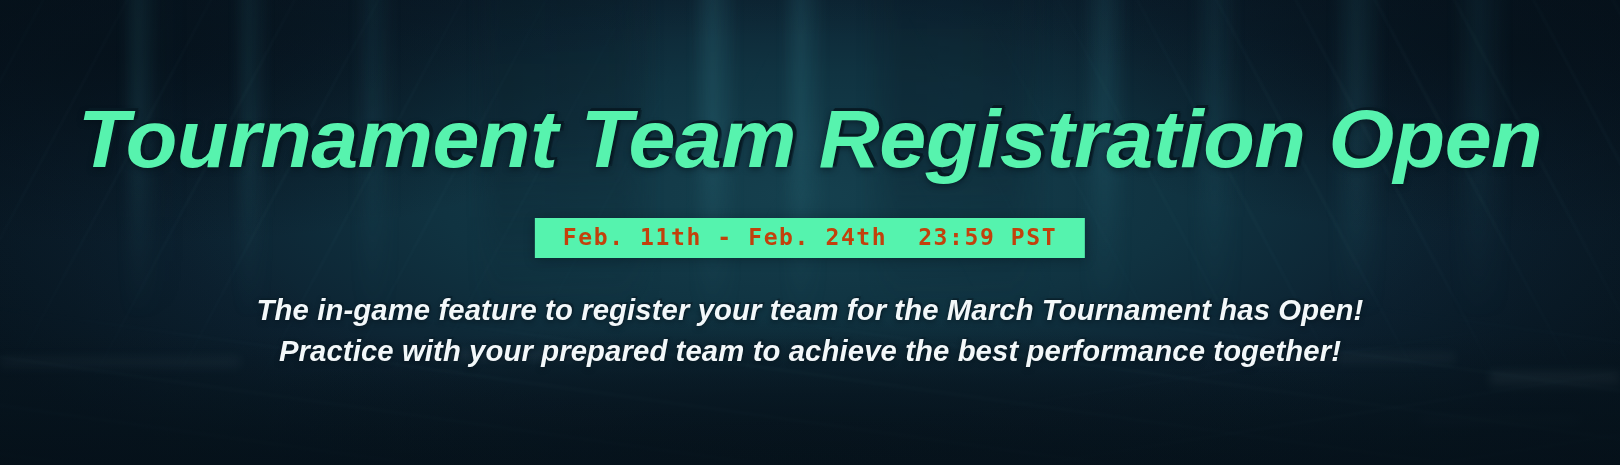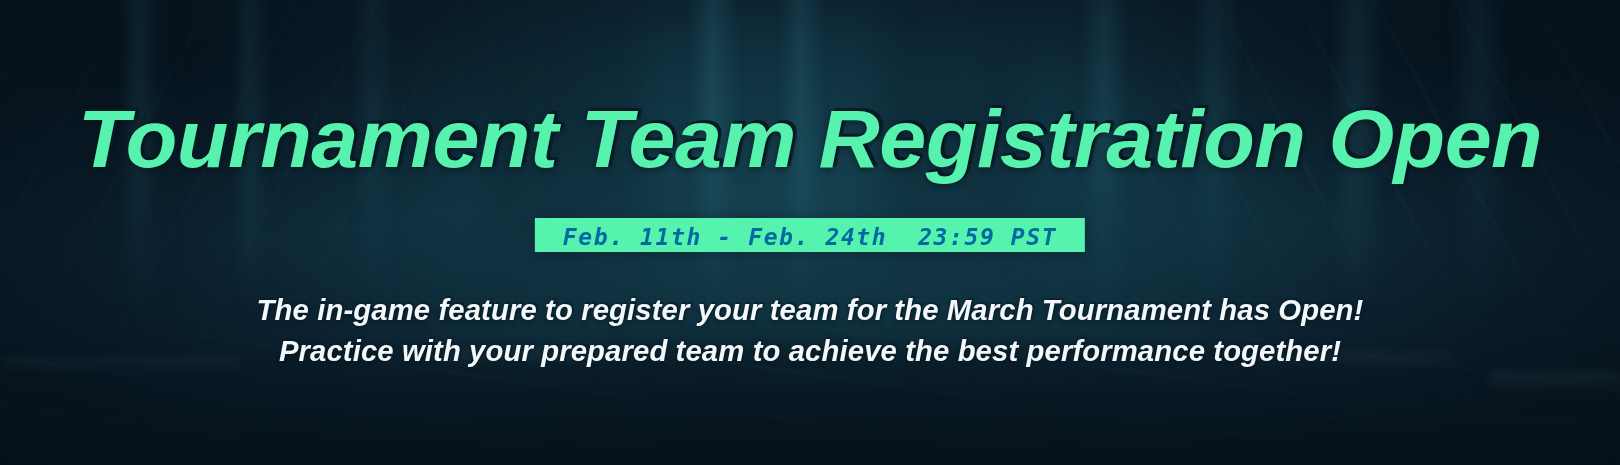--- a/index.html
+++ b/index.html
@@ -182,32 +182,31 @@
        0px  2px 6px rgba(4,14,22,0.55);
     white-space: nowrap;
   }
 
   .badge {
     position: absolute;
     top: 218px;
     left: 50%;
     transform: translateX(-50%);
     background: #55F3AE;
-    color: #0369a1;
+    color: #c2410c;
     font-size: 23px;
     line-height: 23px;
     font-weight: bold;
     letter-spacing: 1.6px;
-    padding: 8px 28px 3px 28px;
+    padding: 8px 28px 9px 28px;
     min-width: 380px;
     box-sizing: border-box;
     white-space: pre;
     font-family: "DejaVu Sans Mono", monospace;
     box-shadow: 0 2px 10px rgba(4,16,24,0.35);
-    font-style: italic;
   }
 
   .body-lines {
     position: absolute;
     top: 292px;
     left: 0; right: 0;
   }
 
   .body-line {
     font-size: 29px;

